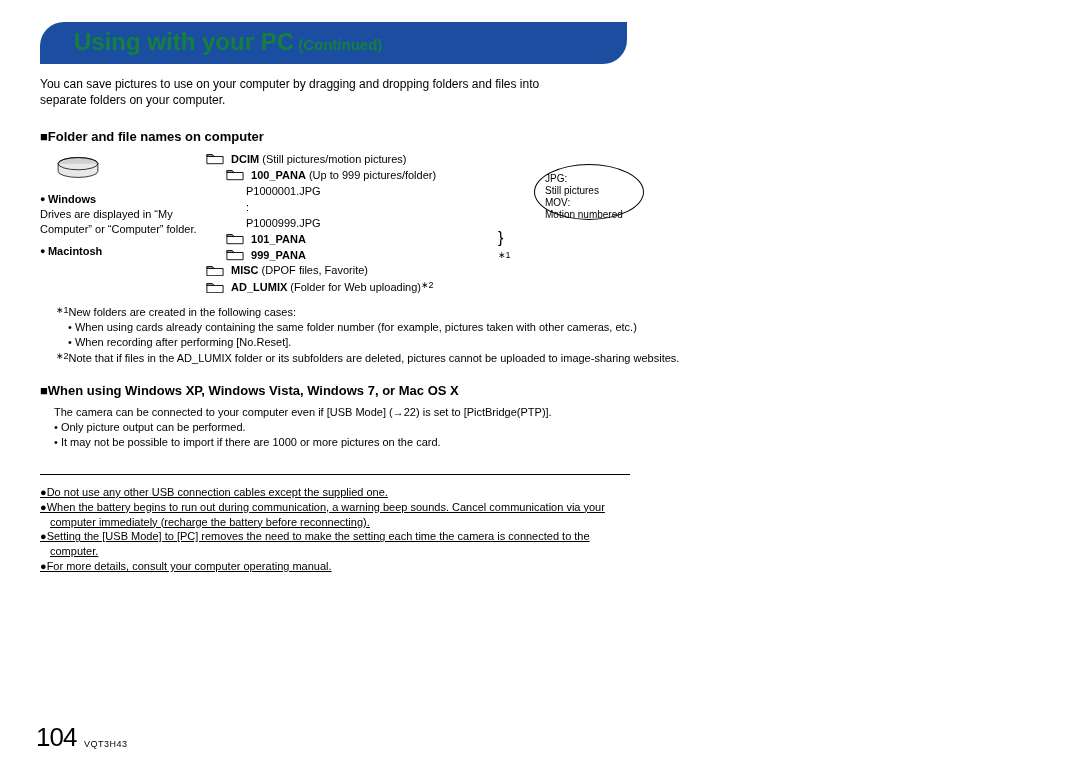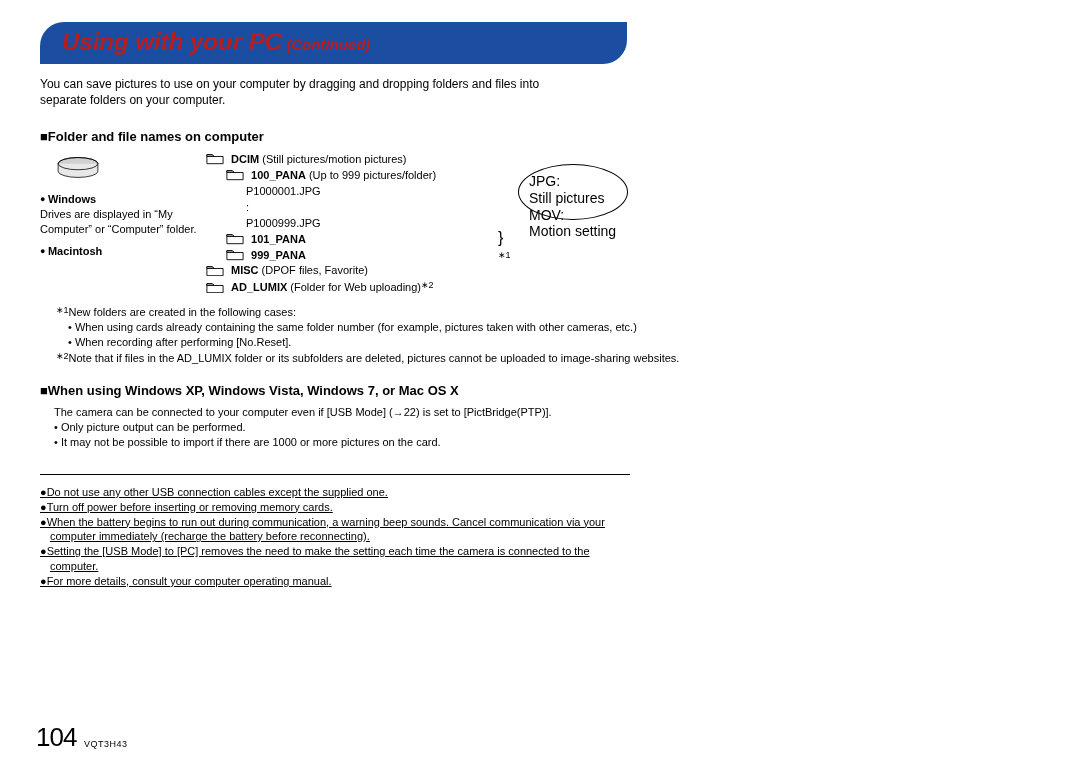--- a/index.html
+++ b/index.html
@@ -22,26 +22,25 @@
     left: 0;
     top: 0;
     width: 587px;
     height: 42px;
     background: #1b4ea0;
     border-top-left-radius: 24px;
     border-bottom-right-radius: 24px;
   }
   .title-text {
     position: absolute;
-    left: 22px;
+    left: 34px;
     top: 6px;
-    color: #b91c1c;
+    color: #15803d;
     font-size: 24px;
     font-weight: bold;
-    font-style: italic;
   }
   .title-cont {
     font-size: 15px;
     font-weight: bold;
   }
   .content {
     margin: 0 40px;
     font-size: 12px;
     line-height: 1.35;
   }
@@ -84,27 +83,27 @@
     height: 13px;
     vertical-align: -2px;
     margin-right: 4px;
   }
   .tree-line { margin: 0; }
   .tree-sub { margin-left: 20px; }
   .tree-sub2 { margin-left: 40px; }
   .bold { font-weight: bold; }
   .balloon {
     position: absolute;
-    left: 312px;
+    left: 328px;
     top: 12px;
     border: 1px solid #000;
     border-radius: 50%;
     width: 110px;
     height: 56px;
-    font-size: 14px;
+    font-size: 10px;
     padding: 8px 6px 4px 10px;
     line-height: 1.2;
     box-sizing: border-box;
   }
   .brace-note {
     position: absolute;
     left: 292px;
     top: 75px;
     font-size: 9px;
   }
@@ -232,21 +231,21 @@
       </div>
 
       <div class="brace-note">
         <span style="font-size:16px;">}</span> <span class="fn-sup">∗1</span>
       </div>
 
       <div class="balloon">
         <div>JPG:</div>
         <div>Still pictures</div>
         <div>MOV:</div>
-        <div>Motion setting</div>
+        <div>Motion numbered</div>
       </div>
     </div>
   </div>
 
   <div class="footnotes">
     <div><span class="fn-sup">∗1</span><span>New folders are created in the following cases:</span></div>
     <div class="fn-indent">• When using cards already containing the same folder number (for example, pictures taken with other cameras, etc.)</div>
     <div class="fn-indent">• When recording after performing [No.Reset].</div>
     <div><span class="fn-sup">∗2</span><span>Note that if files in the AD_LUMIX folder or its subfolders are deleted, pictures cannot be uploaded to image-sharing websites.</span></div>
   </div>
@@ -257,21 +256,20 @@
       <div>The camera can be connected to your computer even if [USB Mode] (→22) is set to [PictBridge(PTP)].</div>
       <div>• Only picture output can be performed.</div>
       <div>• It may not be possible to import if there are 1000 or more pictures on the card.</div>
     </div>
   </div>
 
   <hr class="hr">
 
   <div class="notes-list">
     <div>●Do not use any other USB connection cables except the supplied one.</div>
-    <div>●Turn off power before inserting or removing memory cards.</div>
     <div>●When the battery begins to run out during communication, a warning beep sounds. Cancel communication via your computer immediately (recharge the battery before reconnecting).</div>
     <div>●Setting the [USB Mode] to [PC] removes the need to make the setting each time the camera is connected to the computer.</div>
     <div>●For more details, consult your computer operating manual.</div>
   </div>
 
 </div>
 
 <div class="page-num">104</div>
 <div class="doc-code">VQT3H43</div>
 

